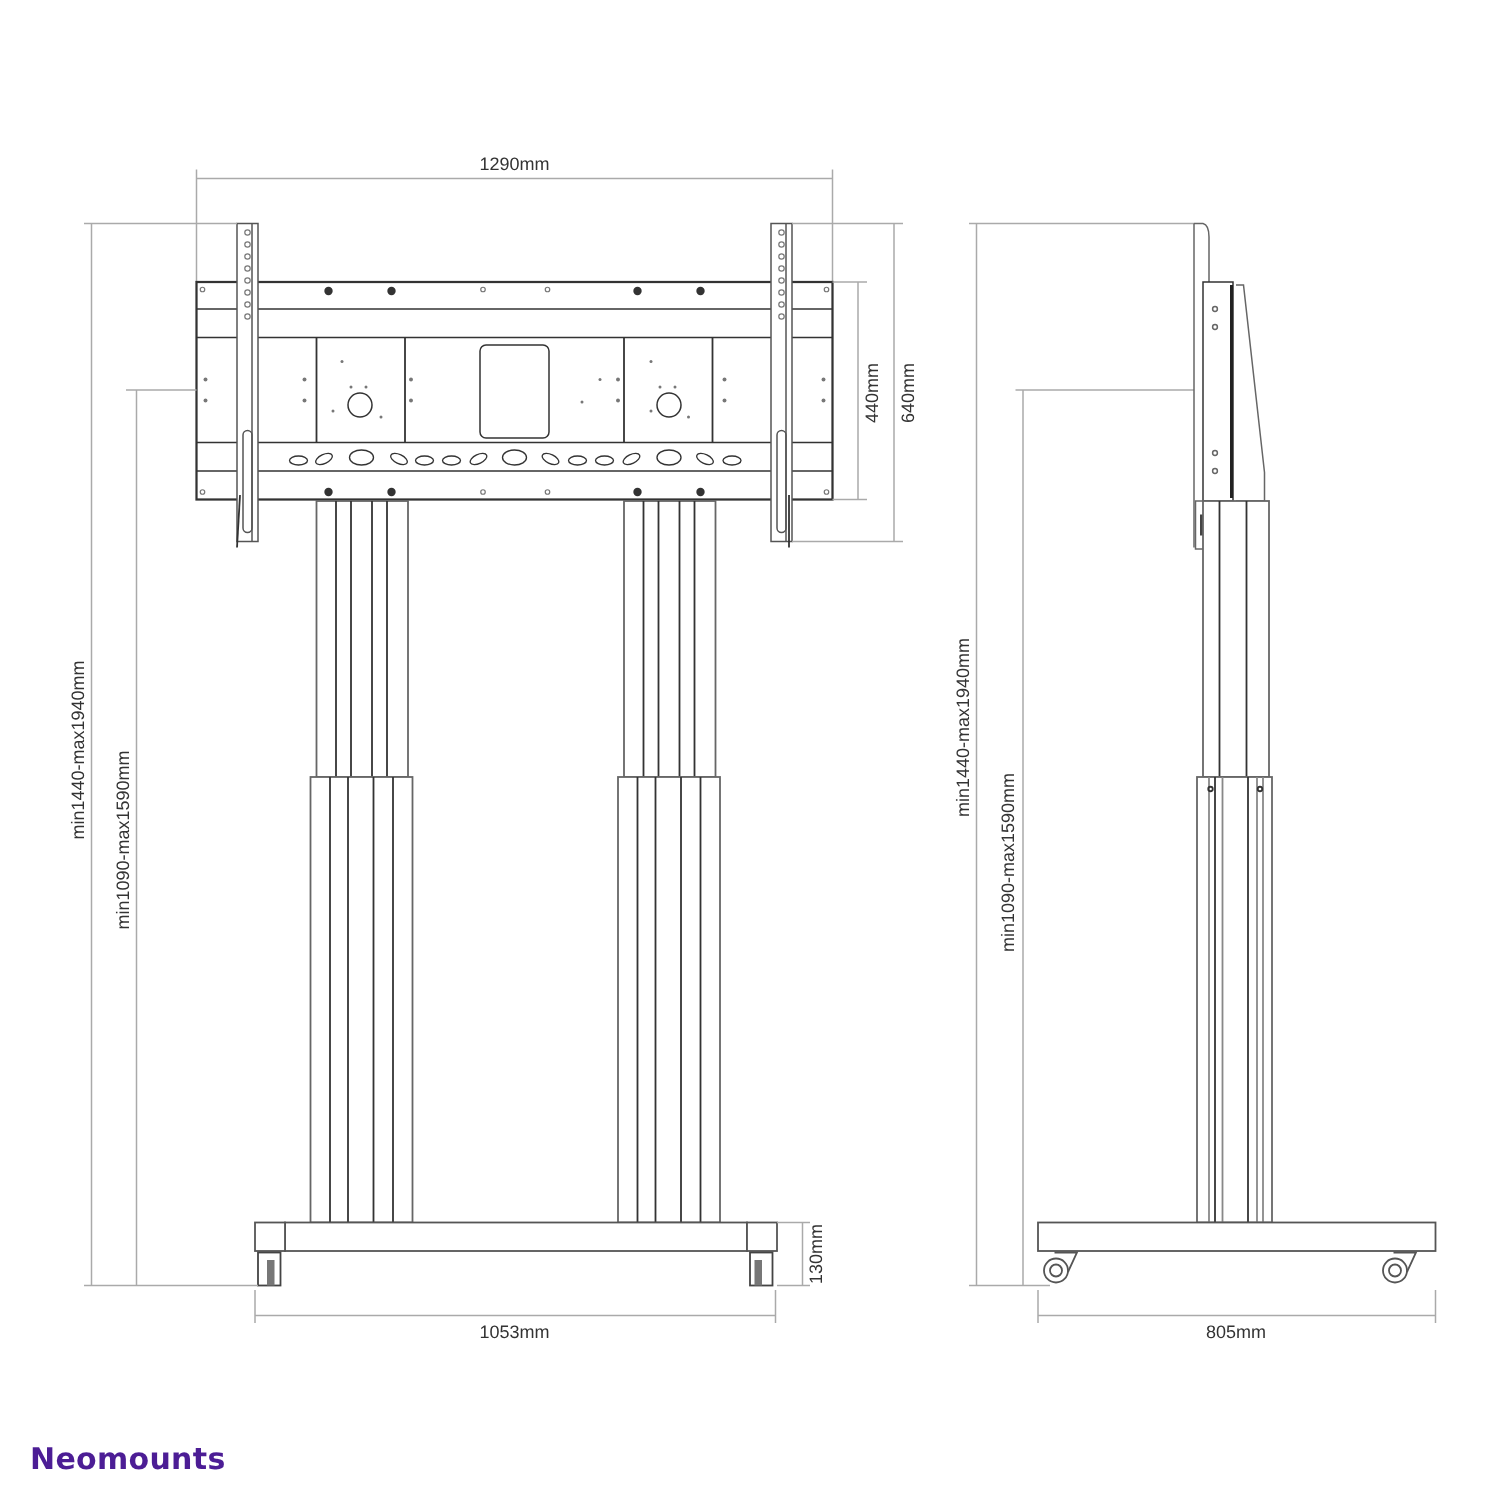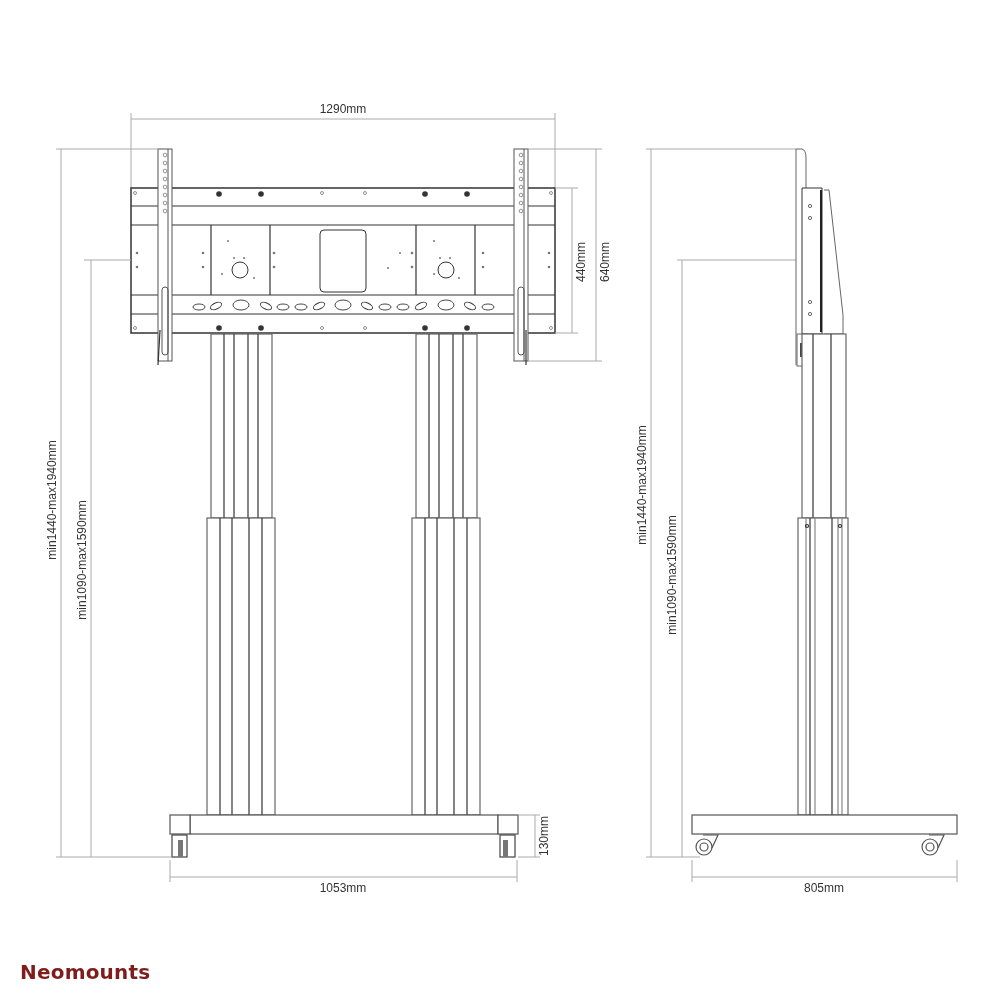--- a/index.html
+++ b/index.html
@@ -1,21 +1,21 @@
 <!DOCTYPE html>
 <html><head>
 <meta charset="utf-8">
 <style>
   html, body { margin: 0; padding: 0; background: #ffffff; }
   body { width: 1004px; height: 1004px; position: relative; overflow: hidden;
          font-family: "Liberation Sans", sans-serif; }
   #drawing { position: absolute; left: 0; top: 0; width: 1004px; height: 1004px; }
   .dim-label { font-family: "Liberation Sans", sans-serif; font-size: 12px; fill: #333333; }
   .brand { position: absolute; left: 20px; top: 960px; font-family: "DejaVu Sans", sans-serif;
-           font-size: 20px; font-weight: bold; color: #7f1d1d; letter-spacing: 0.2px; }
+           font-size: 20px; font-weight: bold; color: #4c1d95; letter-spacing: 0.2px; }
 </style>
 </head>
 <body>
 
 <svg id="drawing" viewBox="0 0 1004 1004" xmlns="http://www.w3.org/2000/svg">
 
   <g>
 
     <g stroke="#aaaaaa" stroke-width="1" fill="none">
       <line x1="131" y1="119" x2="555" y2="119"></line>

